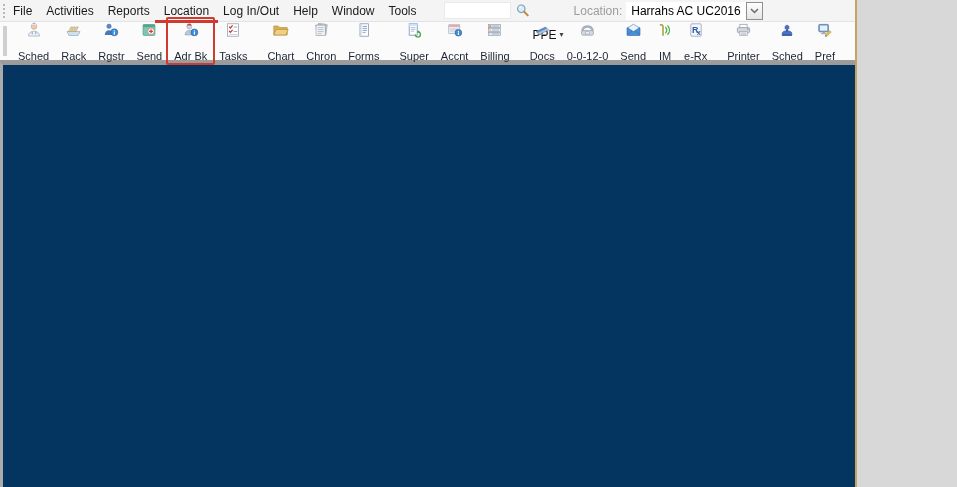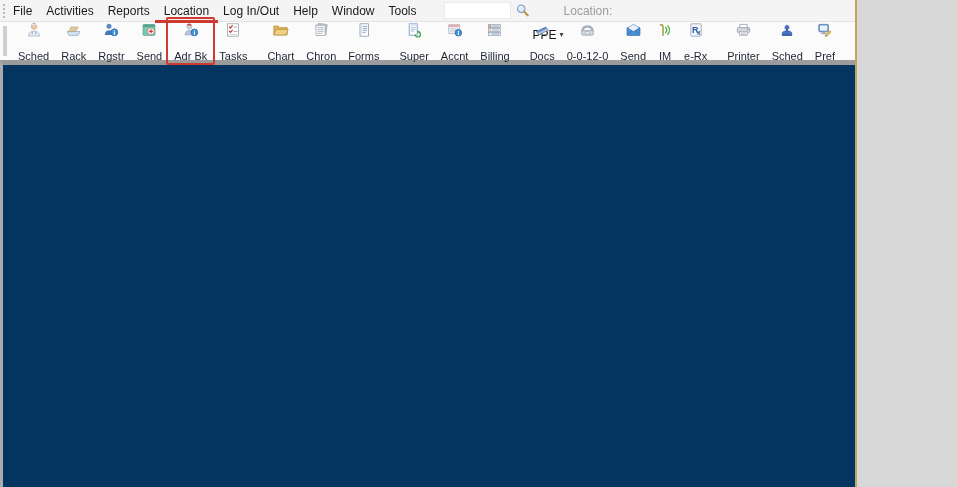--- a/index.html
+++ b/index.html
@@ -33,21 +33,21 @@
     background:#d03a30; z-index:5;
   }
   .search-box {
     margin-left:20px; width:67px; height:17px;
     background:#ffffff; border:1px solid #eaeaea;
     font-size:11px; padding:0 3px; outline:none;
   }
   .magnifier { margin-left:4px; display:flex; align-items:center; }
   .scope { margin-left:3px; display:flex; align-items:center; gap:3px; font-size:12px; color:#111;margin-top:48px; }
   .scope .chev { font-size:8px; color:#444; }
-  .loc-label { color:#9c9c9c; font-size:12px; }
+  .loc-label { margin-left:10px; color:#9c9c9c; font-size:12px; }
   .combo { margin-left:4px; display:flex; align-items:stretch; height:18px; }
   .combo-field {
     background:#ffffff; font-size:12px; color:#000;
     padding:2px 5px 0 5px; min-width:112px; white-space:nowrap;
   }
   .combo-btn {
     width:17px; background:linear-gradient(#fdfdfd,#e6e6e6);
     border:1px solid #8f8f8f; display:flex; align-items:center; justify-content:center;
   }
   
@@ -111,20 +111,28 @@
         <circle cx="6.7" cy="6.2" r="4" fill="#d9ecfa" stroke="#7c9cc0" stroke-width="1.2"></circle>
         <path d="M9.7 9.2 L13.6 13.2" stroke="#c08a3e" stroke-width="2.2" stroke-linecap="round"></path>
         <path d="M4.8 5.4 a2.4 2.4 0 0 1 2-1.6" stroke="#ffffff" stroke-width="1" fill="none"></path>
       </svg>
     </span>
     <span class="scope">
       <span>PPE</span>
       <span class="chev">▾</span>
     </span>
     <span class="loc-label">Location:</span>
+    <span class="combo">
+      <span class="combo-field">Harrahs AC UC2016</span>
+      <span class="combo-btn">
+        <svg width="9" height="6" viewBox="0 0 9 6">
+          <path d="M1 1 L4.5 4.5 L8 1" fill="none" stroke="#6a6a6a" stroke-width="1.5"></path>
+        </svg>
+      </span>
+    </span>
   </div>
 
   <div class="toolbar">
     <div class="toolbar-grip"></div>
 
     <div class="tb-group">
       <div class="tb-btn">
         <span class="tb-ico">
           <svg width="16" height="16" viewBox="0 0 16 16">
             <path d="M2.5 14 c0-3.2 2.3-4.8 5.5-4.8 s5.5 1.6 5.5 4.8z" fill="#eef2f7" stroke="#9aa7b8" stroke-width="0.7"></path>

